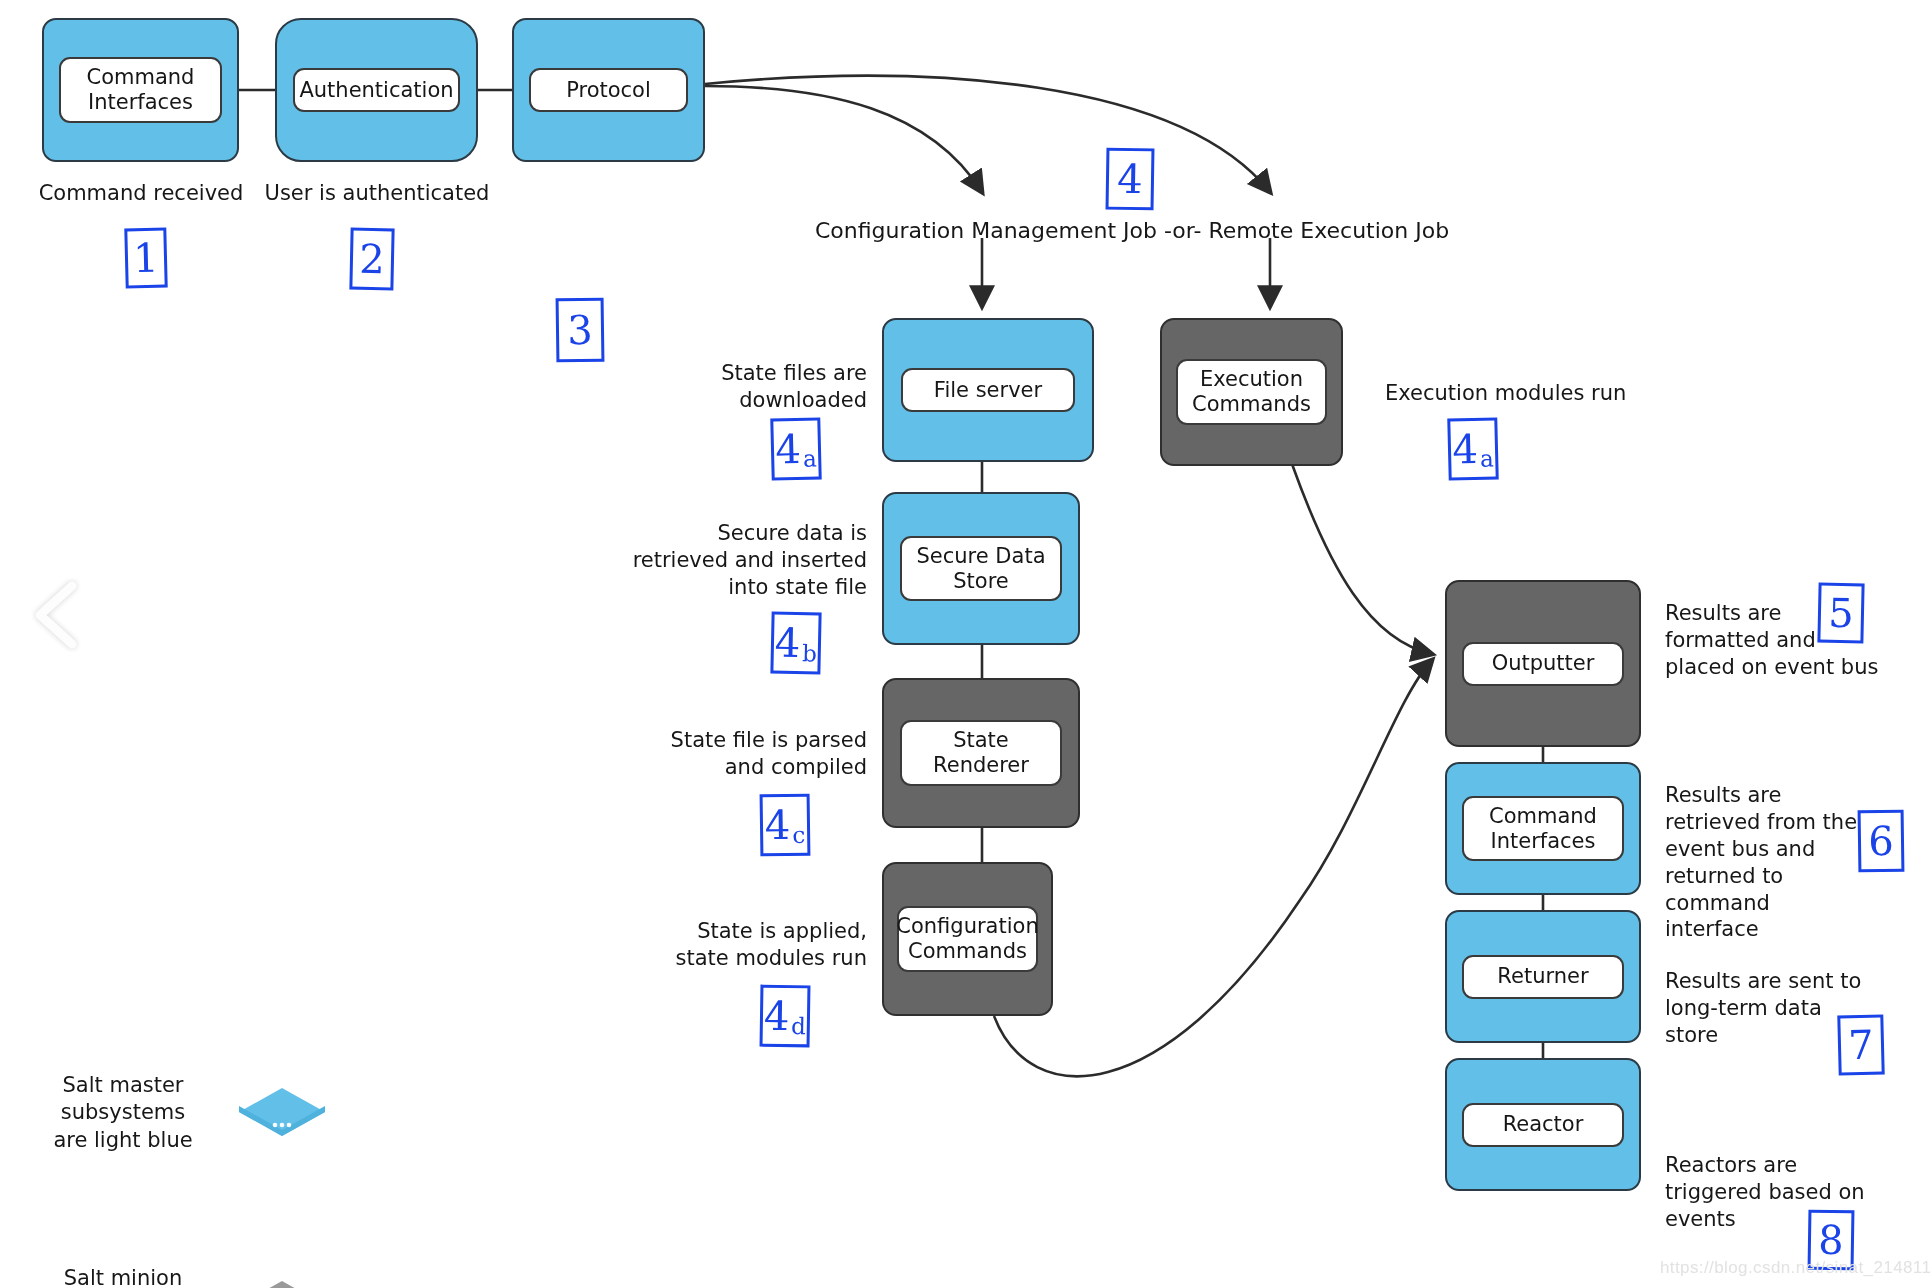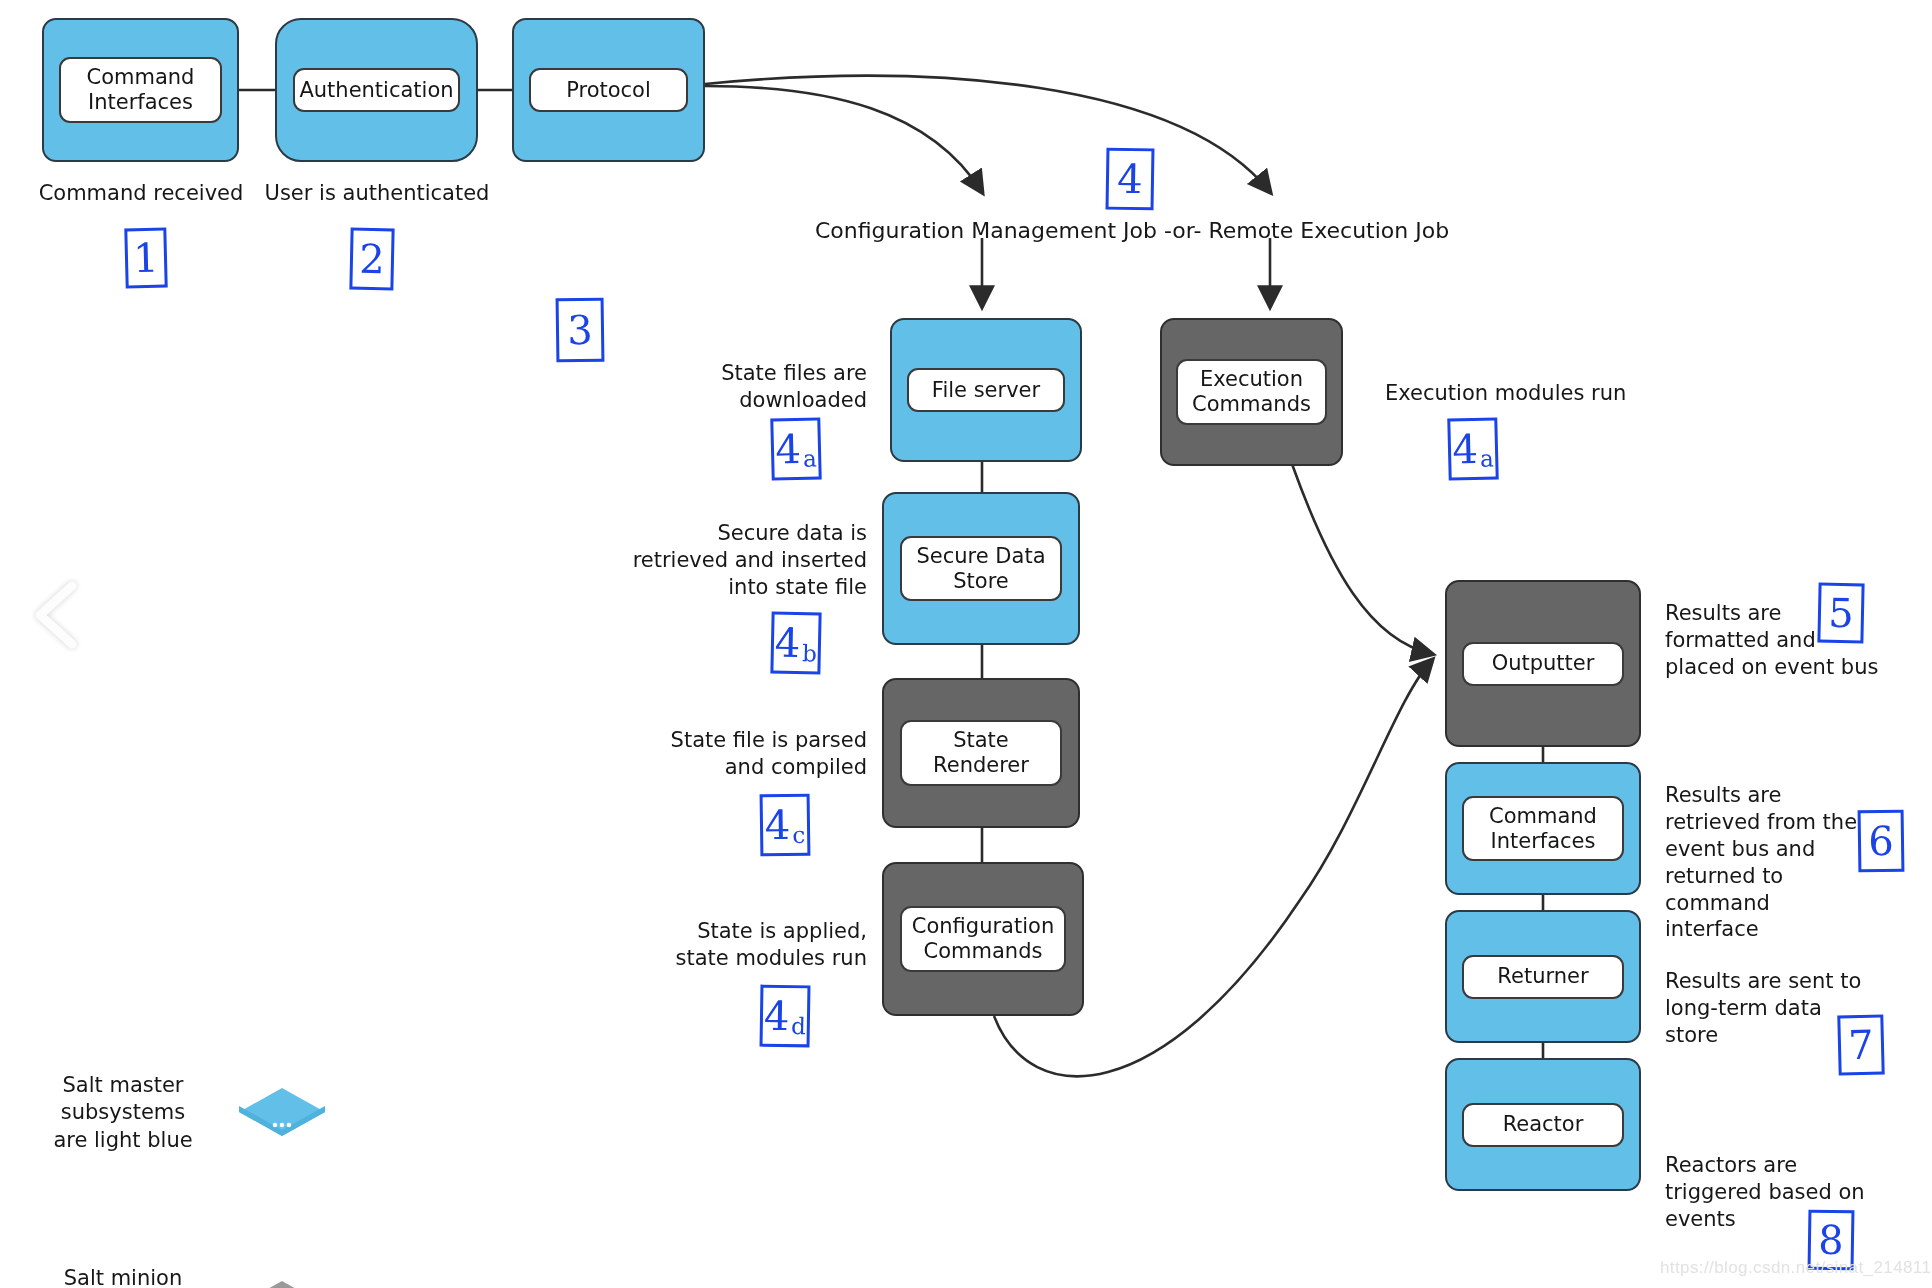--- a/index.html
+++ b/index.html
@@ -199,34 +199,34 @@
   <div class="stepnum sk3" style="left:556px; top:298px; width:48px; height:64px;">
     <span>3</span>
   </div>
 
   <div class="stepnum sk4" style="left:1106px; top:148px; width:48px; height:62px;">
     <span>4</span>
   </div>
 
   <div class="branch-label" style="left:815px; top:218px;">Configuration Management Job -or- Remote Execution Job</div>
 
-  <div class="block blue" style="left:882px; top:318px; width:192px; height:144px;margin-left:8px;">
+  <div class="block blue" style="left:882px; top:318px; width:212px; height:144px;">
     <div class="pill">File server</div>
   </div>
 
   <div class="block blue" style="left:882px; top:492px; width:198px; height:153px;">
     <div class="pill" style="white-space:pre-line;">Secure Data
 Store</div>
   </div>
 
   <div class="block gray" style="left:882px; top:678px; width:198px; height:150px;">
     <div class="pill">State Renderer</div>
   </div>
 
-  <div class="block gray" style="left:882px; top:862px; width:202px; height:154px;">
+  <div class="block gray" style="left:882px; top:862px; width:171px; height:154px;">
     <div class="pill" style="white-space:pre-line;">Configuration
 Commands</div>
   </div>
 
   <div class="caption right" style="left:650px; top:360px; width:217px;">State files are
 downloaded</div>
   <div class="caption right" style="left:624px; top:520px; width:243px;">Secure data is
 retrieved and inserted
 into state file</div>
   <div class="caption right" style="left:650px; top:727px; width:217px;">State file is parsed

